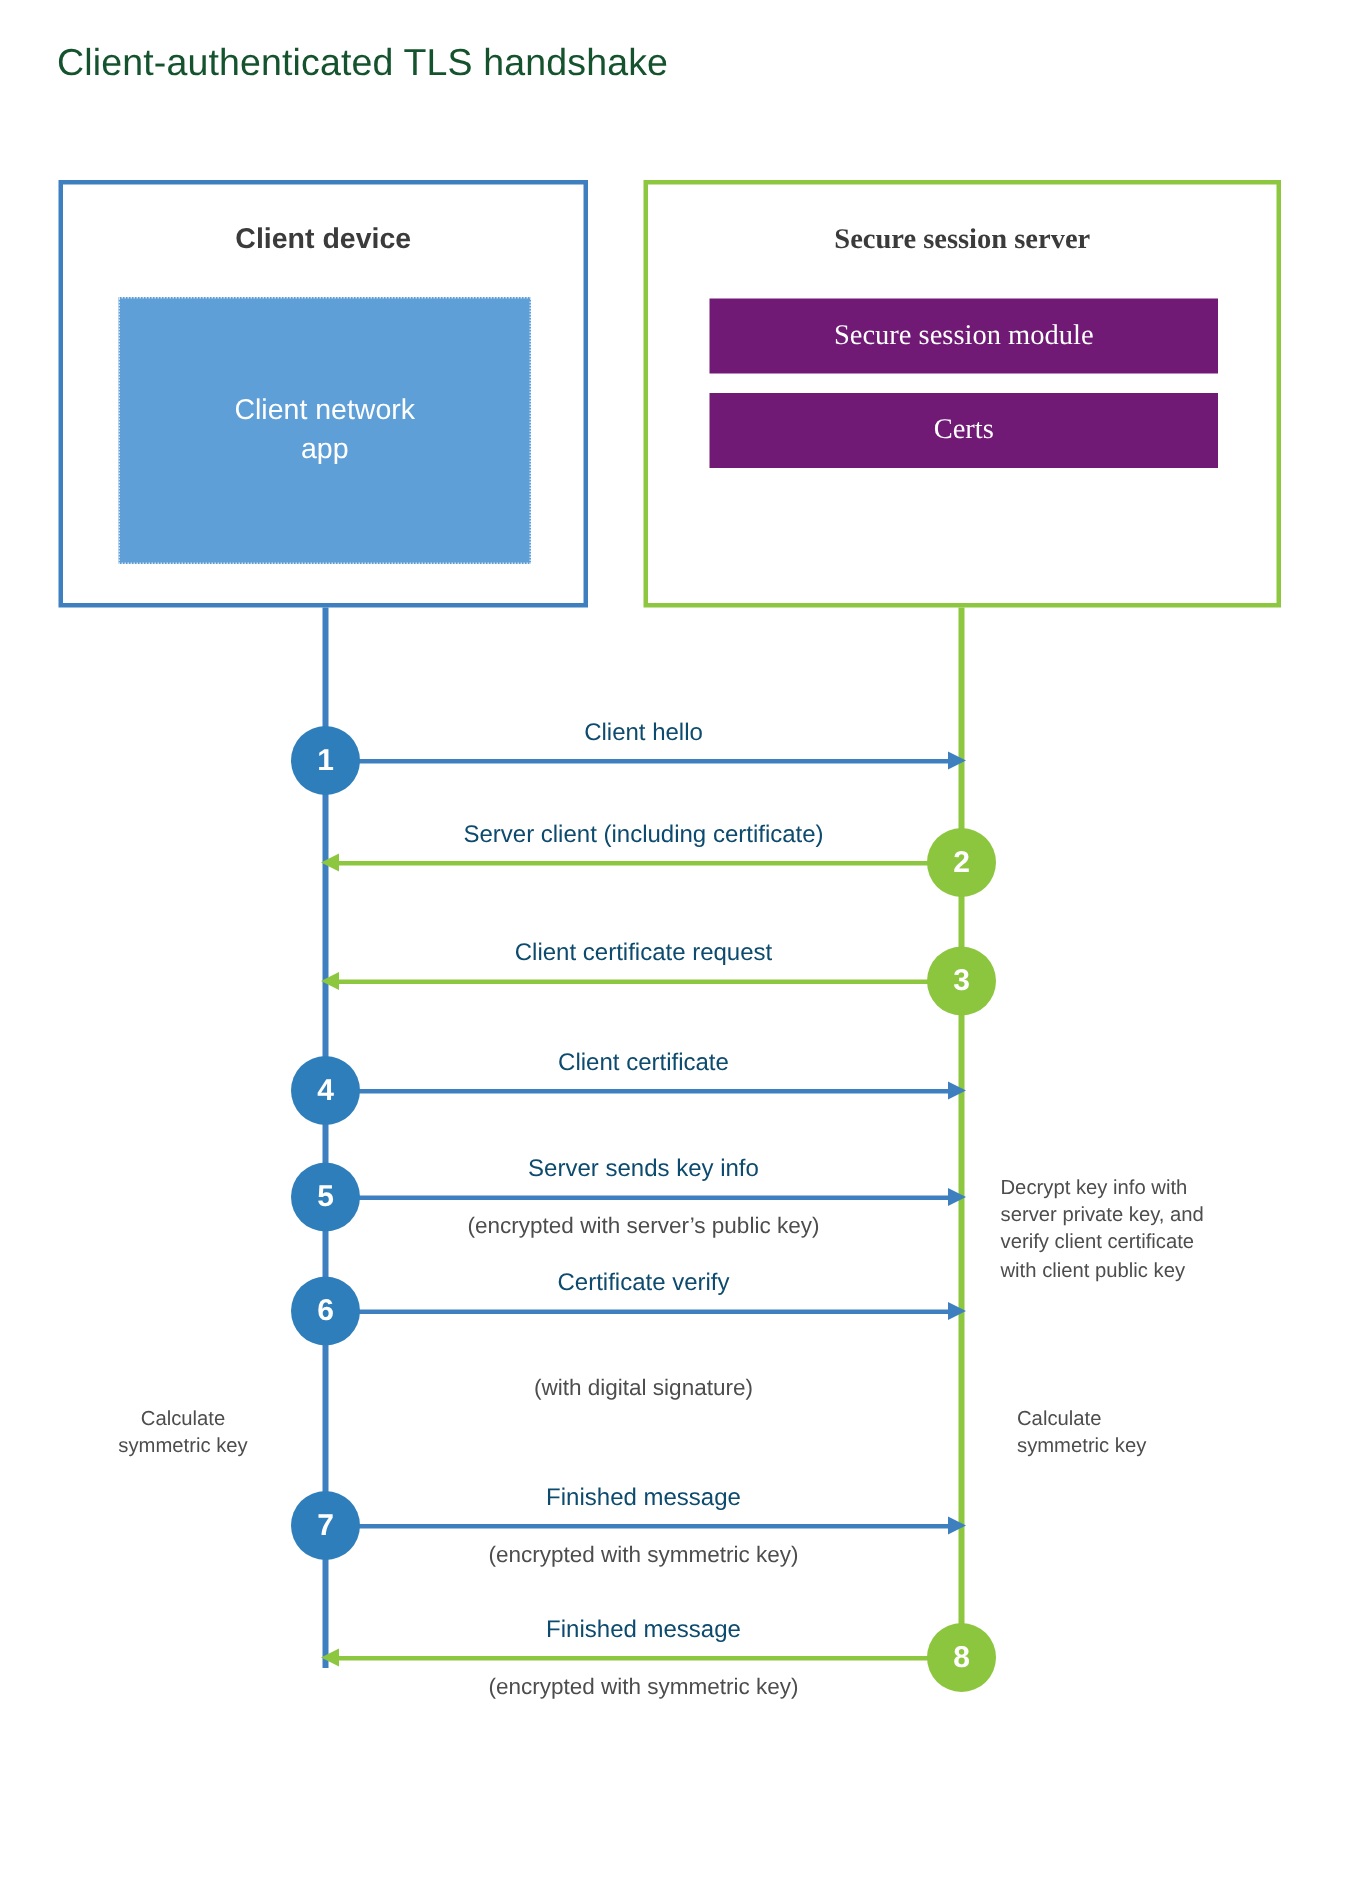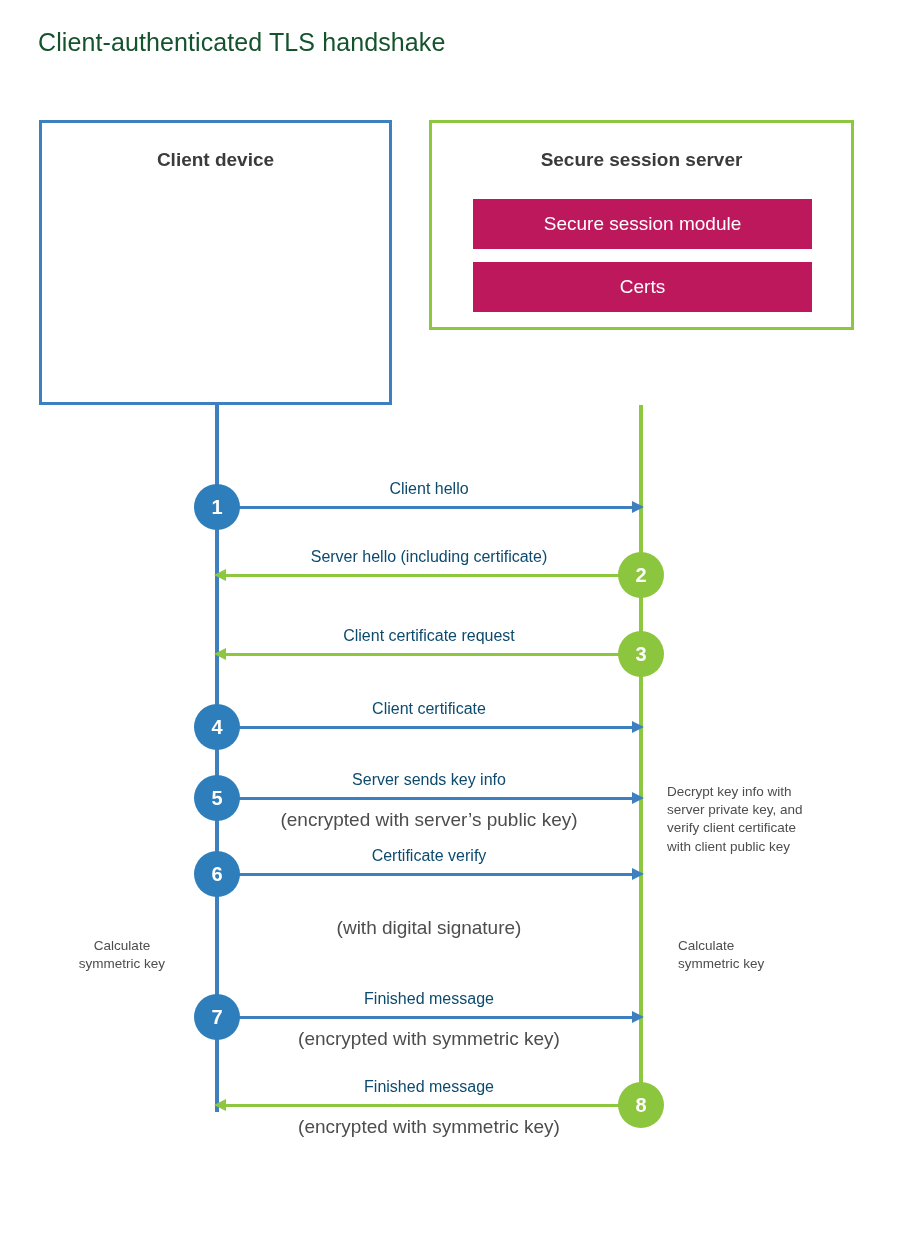--- a/index.html
+++ b/index.html
@@ -41,22 +41,23 @@
     background: #ffffff;
     box-sizing: border-box;
   }
   #client-box {
     left: 39px; top: 120px;
     width: 353px; height: 285px;
     border: 3px solid #3e80bf;
   }
   #server-box {
     left: 429px; top: 120px;
-    width: 425px; height: 210px;
+    width: 425px; height: 285px;
     border: 3px solid #8dc63f;
+    font-family: Liberation Serif, serif;
   }
   .actor-title {
     position: absolute;
     left: 0; right: 0;
     top: 26px;
     text-align: center;
     font-size: 19px;
     font-weight: bold;
     color: #3b3b3b;
   }
@@ -81,21 +82,21 @@
     padding: 0 10px;
     white-space: pre-line;
   }
 
   
   .server-bar {
     position: absolute;
     left: 41px;
     width: 339px;
     height: 50px;
-    background: #be185d;
+    background: #701a75;
     display: flex;
     align-items: center;
     justify-content: center;
     color: #ffffff;
     font-size: 19px;
   }
   #server-bar-0 { top: 76px; }
   #server-bar-1 { top: 139px; }
   #server-bar-2 { top: 202px; }
 
@@ -154,21 +155,21 @@
   .msg-label {
     position: absolute;
     text-align: center;
     font-size: 16px;
     color: #0c4a6e;
     white-space: nowrap;
   }
   .msg-sublabel {
     position: absolute;
     text-align: center;
-    font-size: 19px;
+    font-size: 15px;
     color: #4d4d4d;
     white-space: nowrap;
   }
 
   
   .side-note {
     position: absolute;
     font-size: 13.5px;
     line-height: 1.35;
     color: #4d4d4d;
@@ -183,20 +184,22 @@
 </style>
 </head>
 <body>
 
 <div class="stage">
 
   <div id="page-title">Client-authenticated TLS handshake</div>
 
   <div class="actor-box" id="client-box">
     <div class="actor-title">Client device</div>
+    <div id="client-app">Client network
+app</div>
   </div>
 
   <div class="actor-box" id="server-box">
     <div class="actor-title">Secure session server</div>
     <div class="server-bar" id="server-bar-0">Secure session module</div>
     <div class="server-bar" id="server-bar-1">Certs</div>
   </div>
 
   <div class="lifeline" id="client-lifeline"></div>
   <div class="lifeline" id="server-lifeline"></div>
@@ -204,21 +207,21 @@
   <div id="flow-layer">
       <div class="arrow blue to-right" style="left: 217px; width: 416px; top: 506px;">
         <div class="head"></div>
       </div>
       <div class="step-circle blue" style="top: 484px;">1</div>
       <div class="msg-label" style="left: 221px; width: 416px; top: 480px;">Client hello</div>
       <div class="arrow green to-left" style="left: 225px; width: 416px; top: 574px;">
         <div class="head"></div>
       </div>
       <div class="step-circle green" style="top: 552px;">2</div>
-      <div class="msg-label" style="left: 221px; width: 416px; top: 548px;">Server hello (including certificate)</div>
+      <div class="msg-label" style="left: 221px; width: 416px; top: 548px;">Server client (including certificate)</div>
       <div class="arrow green to-left" style="left: 225px; width: 416px; top: 653px;">
         <div class="head"></div>
       </div>
       <div class="step-circle green" style="top: 631px;">3</div>
       <div class="msg-label" style="left: 221px; width: 416px; top: 627px;">Client certificate request</div>
       <div class="arrow blue to-right" style="left: 217px; width: 416px; top: 726px;">
         <div class="head"></div>
       </div>
       <div class="step-circle blue" style="top: 704px;">4</div>
       <div class="msg-label" style="left: 221px; width: 416px; top: 700px;">Client certificate</div>

